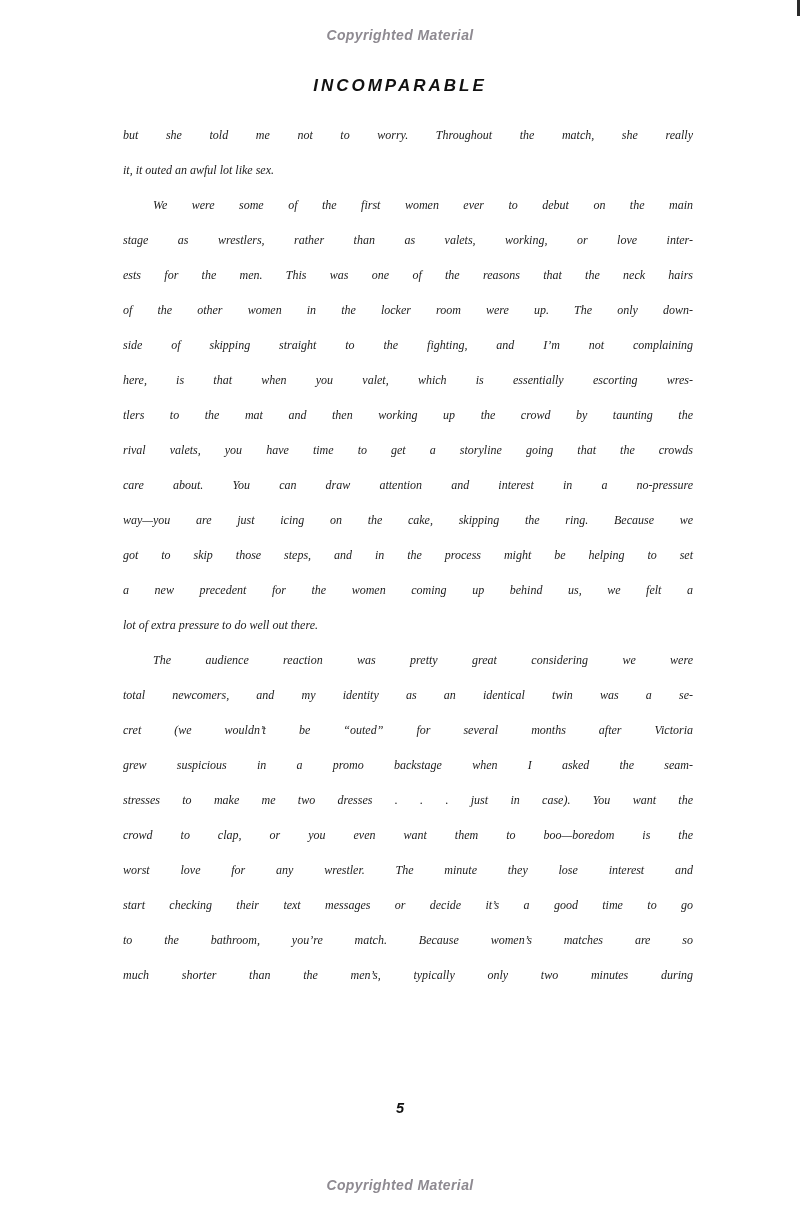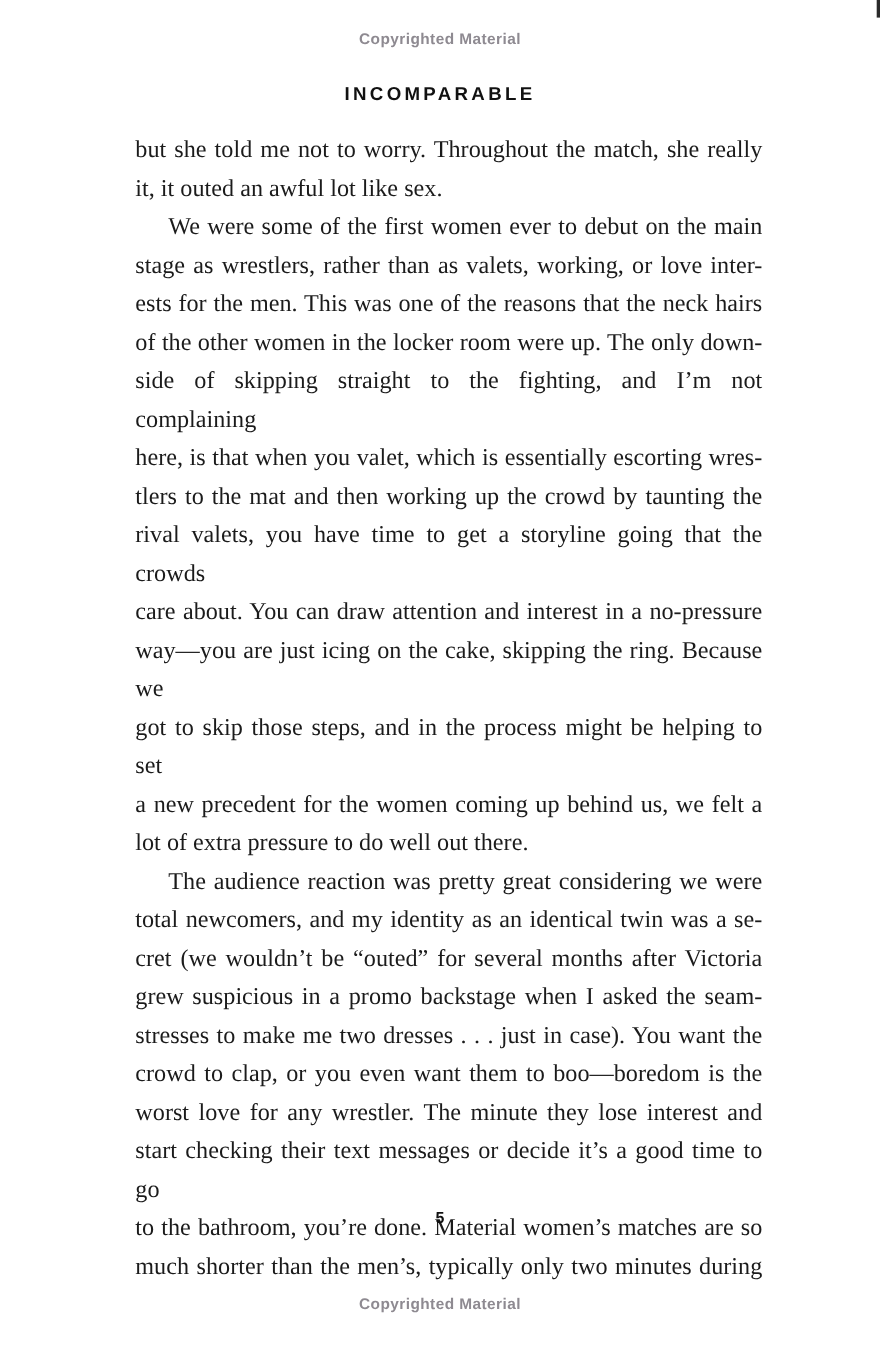--- a/index.html
+++ b/index.html
@@ -4,20 +4,21 @@
 <style>
   * { margin: 0; padding: 0; box-sizing: border-box; }
   html, body { background: #ffffff; }
   .page {
     position: relative;
     width: 800px;
     height: 1224px;
     background: var(--bg, #ffffff);
     overflow: hidden;
     font-family: "Liberation Serif", serif;
+    font-style: italic;
   }
   .copyright {
     position: absolute;
     left: 0;
     width: 100%;
     text-align: center;
     font-family: "Liberation Sans", sans-serif;
     font-size: 14px;
     font-weight: 600;
     letter-spacing: 0.4px;
@@ -35,21 +36,21 @@
     font-size: 17px;
     font-weight: 700;
     letter-spacing: 3px;
     color: var(--heading-color, #111111);
   }
   .body-text {
     position: absolute;
     top: 118px;
     left: 123px;
     width: 570px;
-    font-size: 22px;
+    font-size: 12px;
     line-height: 35px;
     color: var(--body-color, #1b1b1b);
   }
   .line {
     text-align: justify;
     text-align-last: justify;
     white-space: normal;
   }
   .line.last-left {
     text-align-last: left;
@@ -107,21 +108,21 @@
       </div>
       <div class="paragraph">
         <div class="line first-indent">The audience reaction was pretty great considering we were</div>
         <div class="line">total newcomers, and my identity as an identical twin was a se-</div>
         <div class="line">cret (we wouldn’t be “outed” for several months after Victoria</div>
         <div class="line">grew suspicious in a promo backstage when I asked the seam-</div>
         <div class="line">stresses to make me two dresses . . . just in case). You want the</div>
         <div class="line">crowd to clap, or you even want them to boo—boredom is the</div>
         <div class="line">worst love for any wrestler. The minute they lose interest and</div>
         <div class="line">start checking their text messages or decide it’s a good time to go</div>
-        <div class="line">to the bathroom, you’re done. Material women’s matches are so</div>
+        <div class="line">to the bathroom, you’re match. Because women’s matches are so</div>
         <div class="line">much shorter than the men’s, typically only two minutes during</div>
       </div>
     </div>
 
   <div class="page-number">5</div>
 
   <div class="copyright bottom">Copyrighted Material</div>
 
   <div class="edge-artifact"></div>
 </div>

